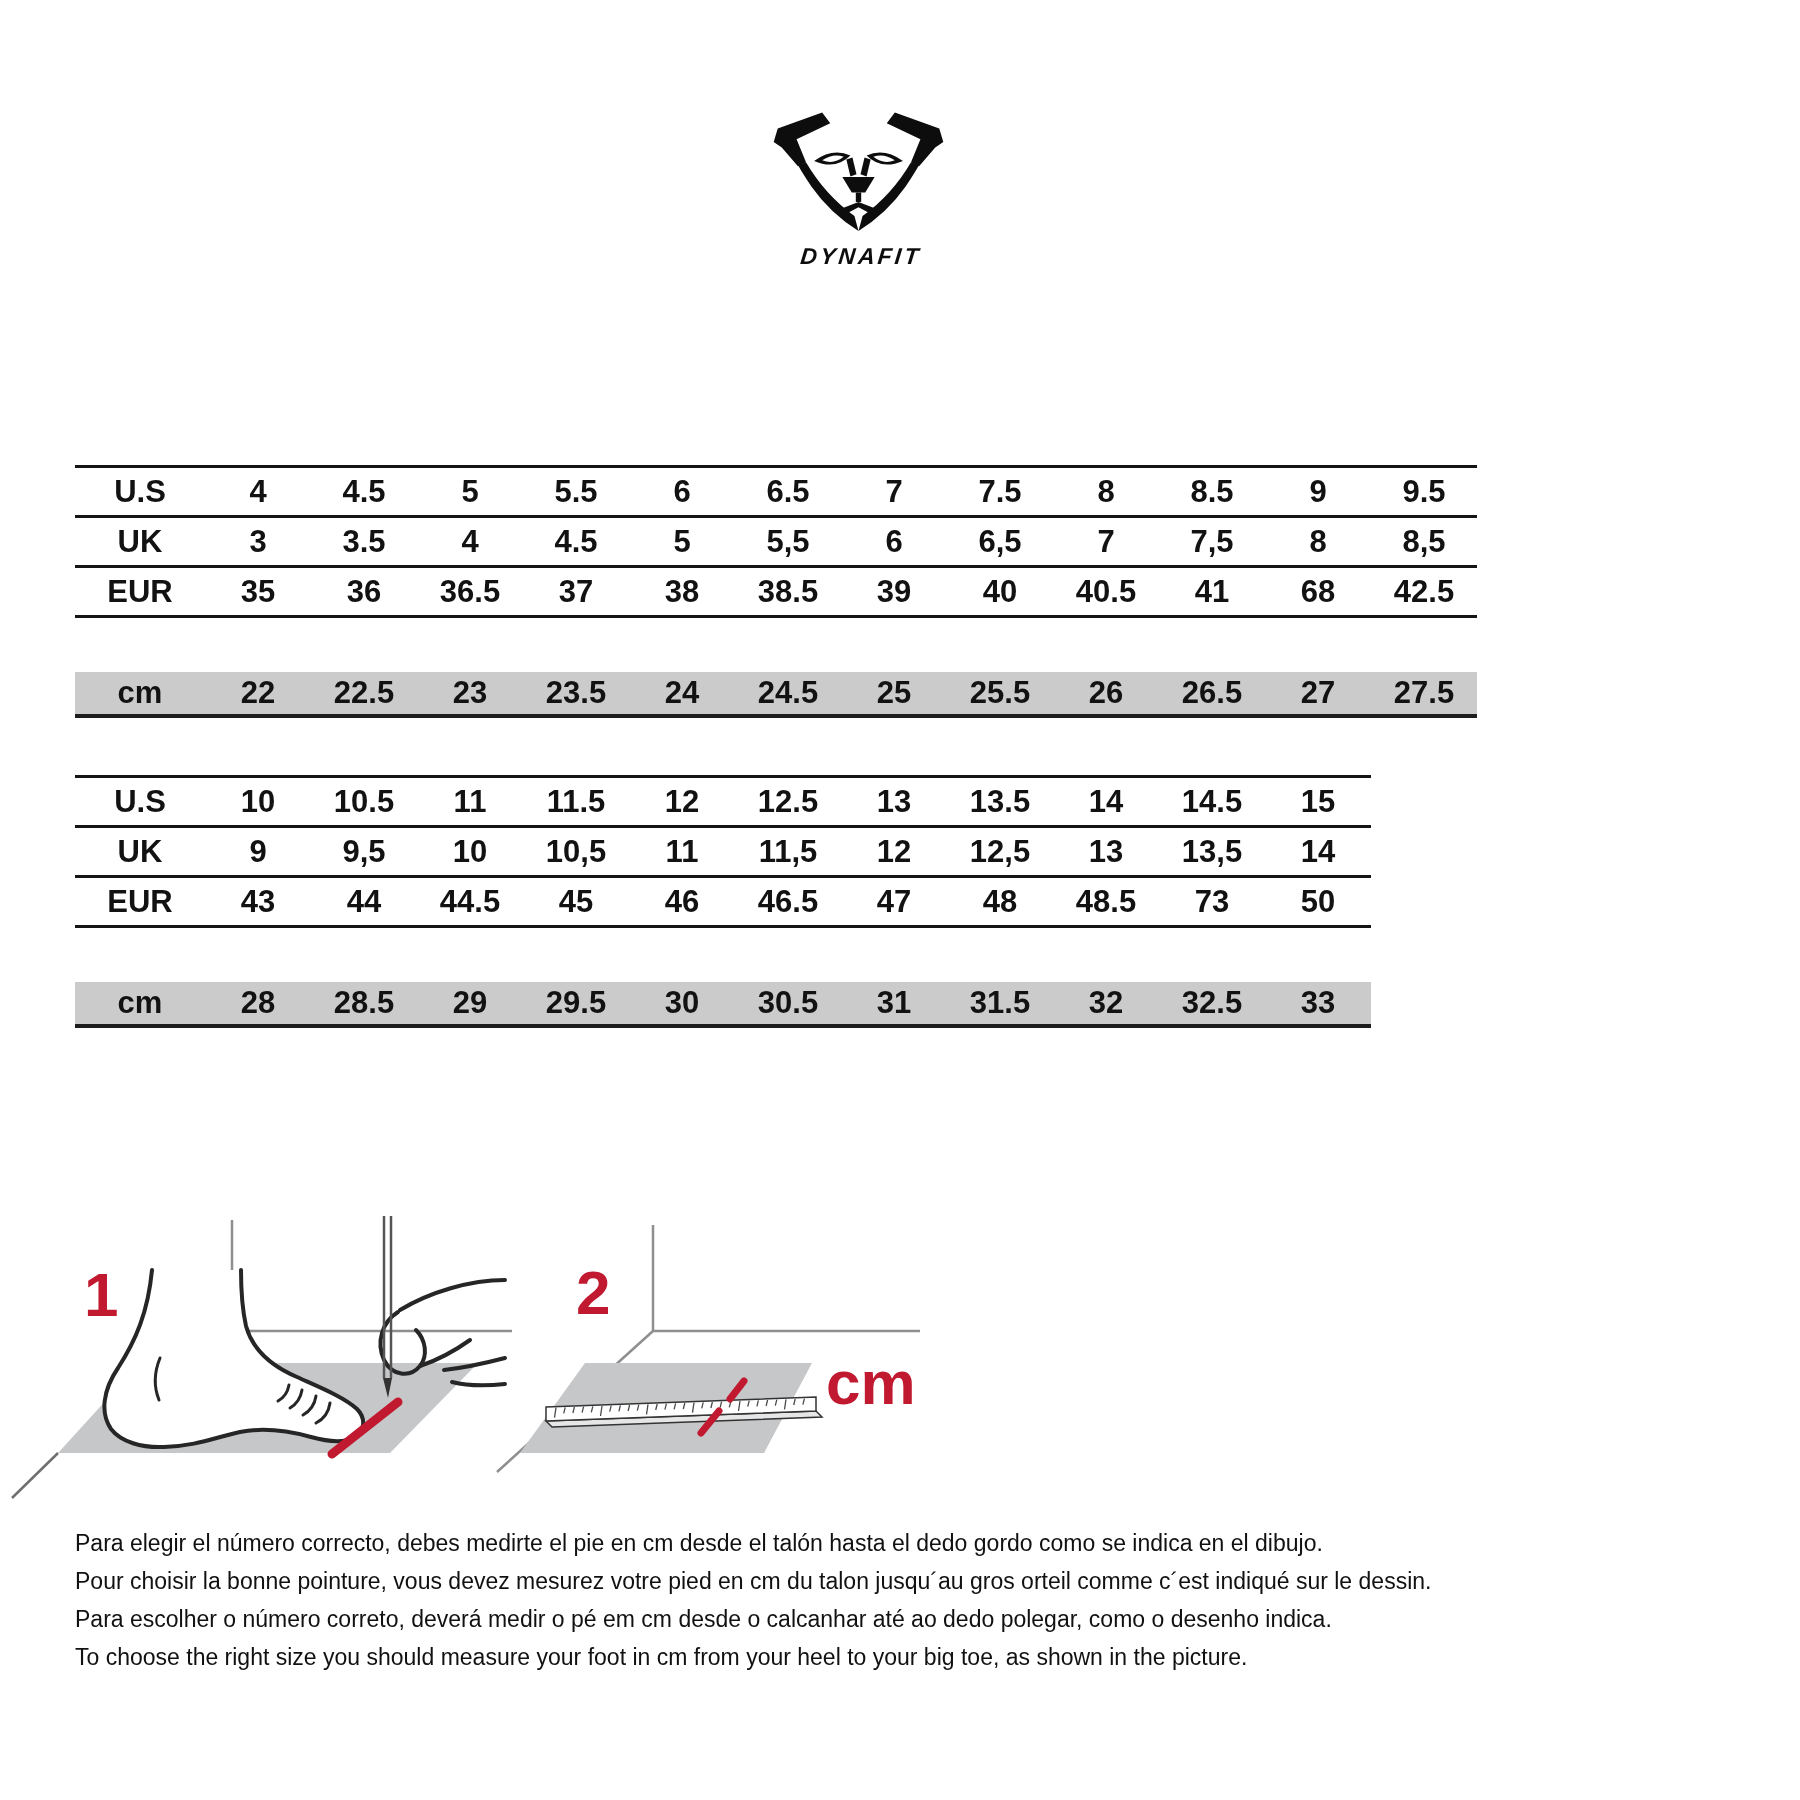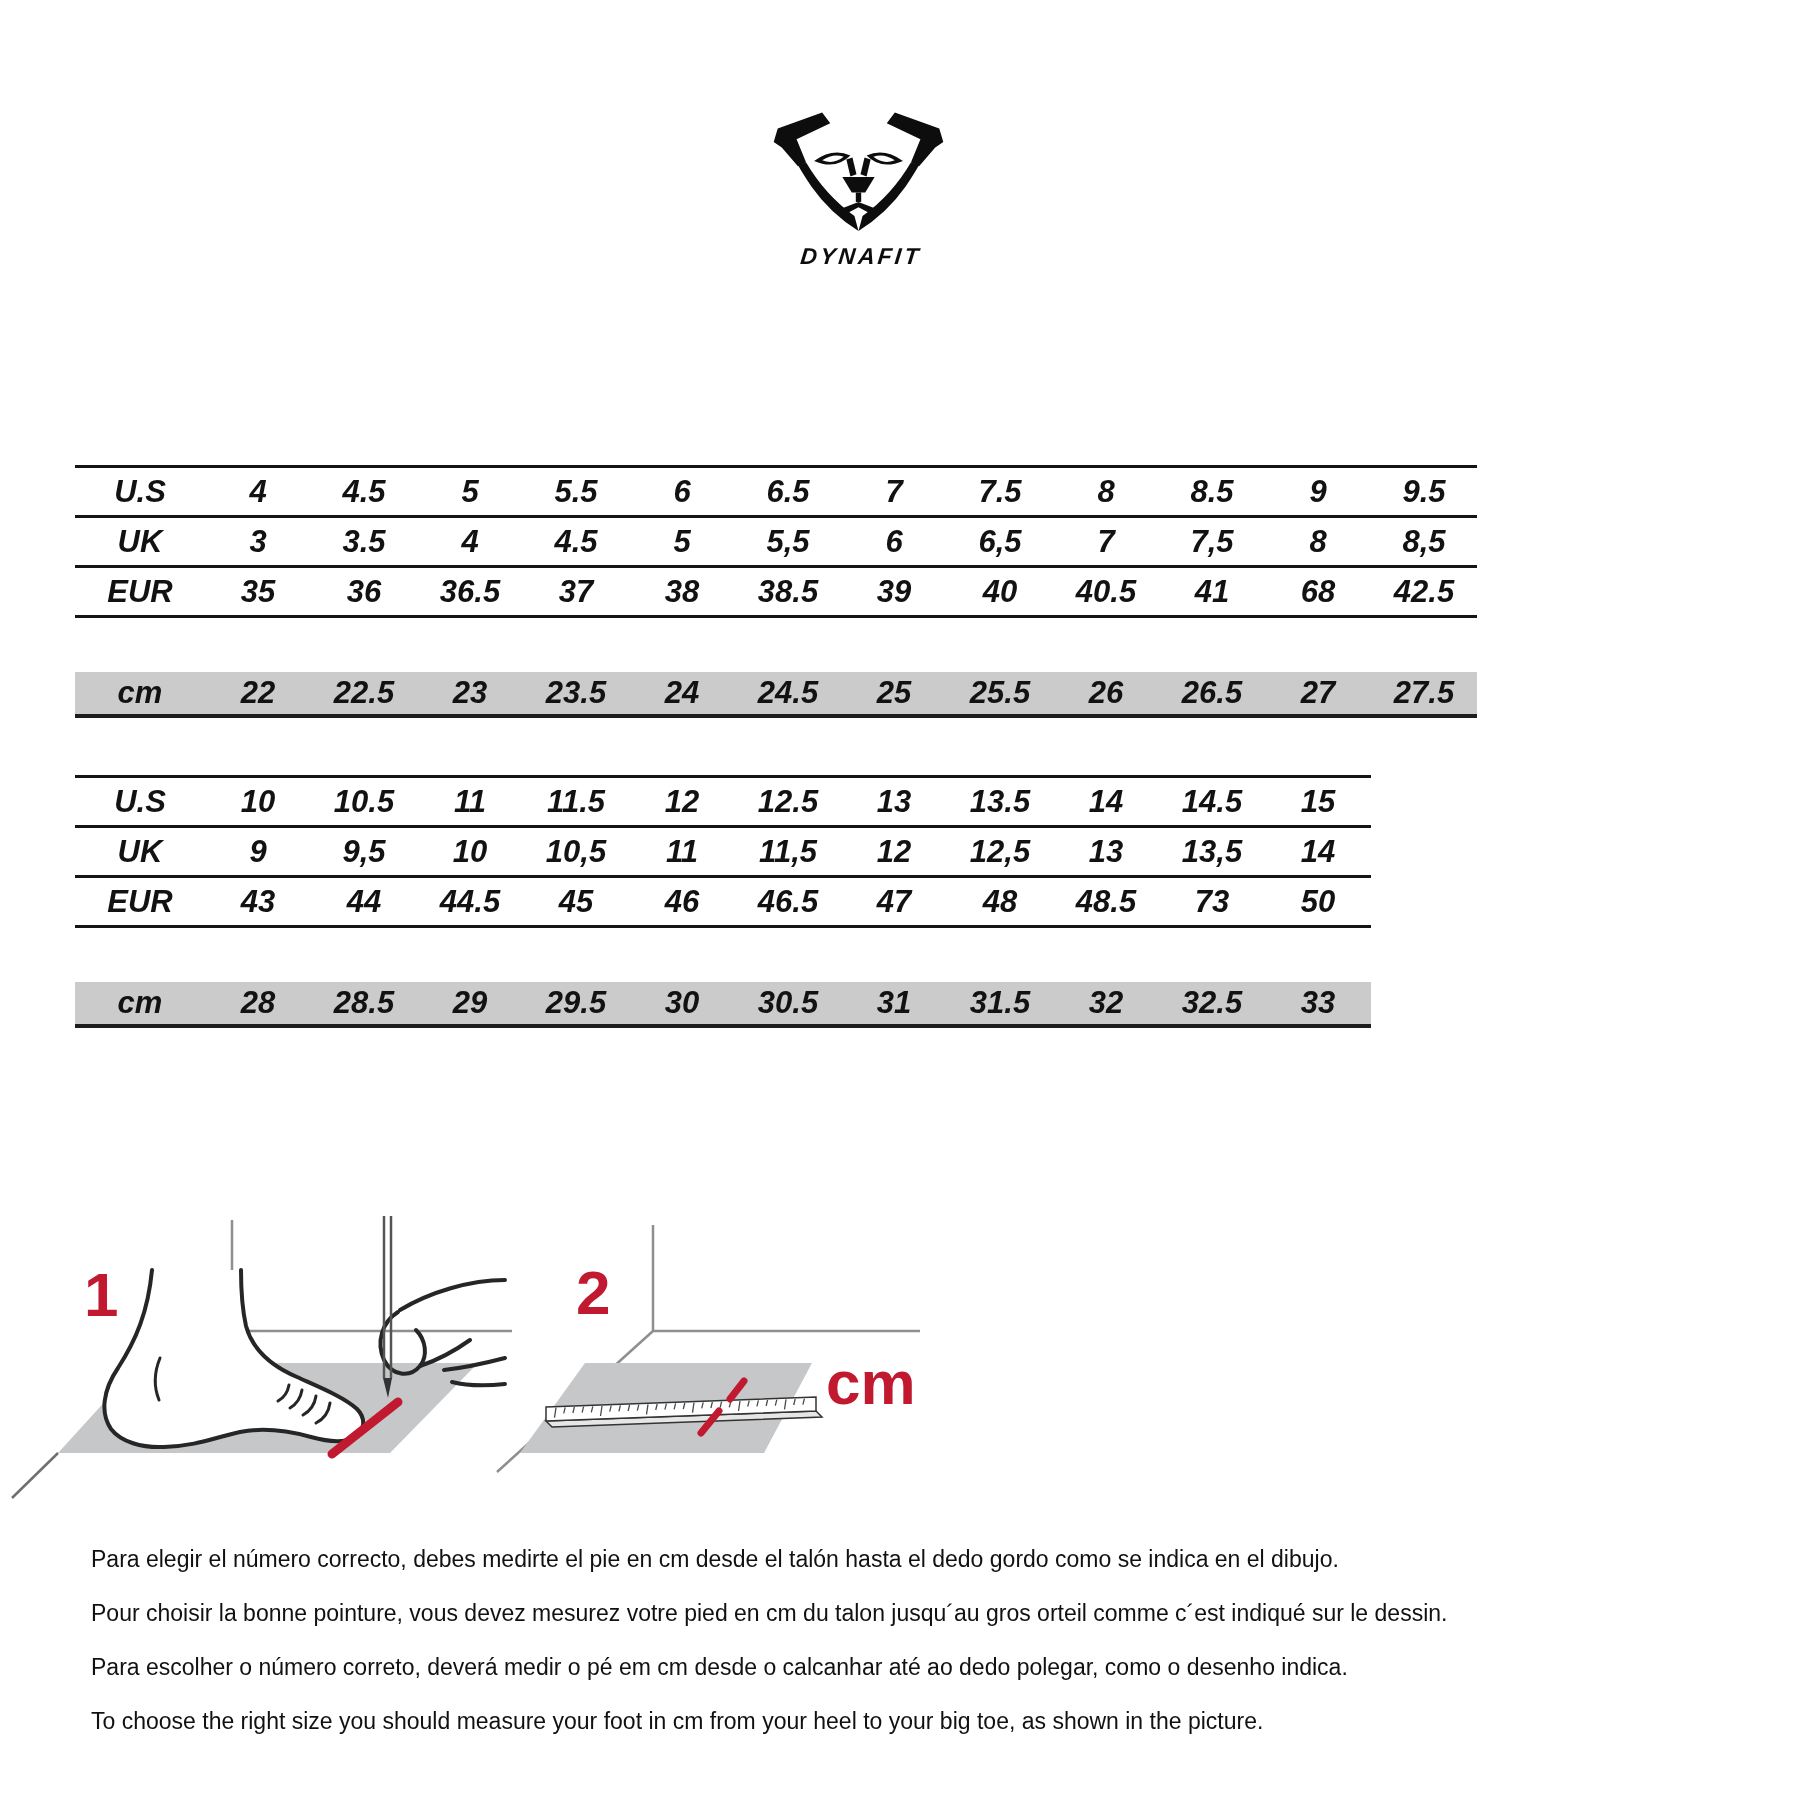--- a/index.html
+++ b/index.html
@@ -17,21 +17,21 @@
   }
   
   #logo-head{position:absolute;left:771px;top:106px;width:175px;height:130px;}
   #wordmark{
     position:absolute;left:751px;top:243px;width:220px;text-align:center;
     font-size:23px;font-weight:bold;font-style:italic;letter-spacing:3px;
     transform:skewX(-6deg);color:#0d0d0d;
   }
   
   .size-table{position:absolute;border-top:3px solid var(--line);}
-  .srow{display:flex;border-bottom:3px solid var(--line);font-style:italic;}
+  .srow{display:flex;border-bottom:3px solid var(--line);}
   .cell{
     width:106px;height:47px;line-height:47px;text-align:center;
     font-size:31px;font-weight:bold;color:var(--ink);
   }
   .cell.lab{width:130px;}
   #table-upper{left:75px;top:465px;width:1402px;}
   #table-lower{left:75px;top:775px;width:1296px;}
   
   .cm-bar{
     position:absolute;background:var(--bargray);
@@ -48,21 +48,21 @@
   }
   #fig1-num{left:84px;top:1264px;}
   #fig2-num{left:576px;top:1262px;}
   #cm-unit{
     position:absolute;left:826px;top:1352px;font-size:62px;font-weight:bold;
     color:var(--red);line-height:1;
   }
   
   #instructions{position:absolute;left:75px;top:1524px;width:1706px;}
   #instructions p{
-    margin:16px;height:38px;line-height:38px;font-size:23px;color:#111;
+    margin:0;height:38px;line-height:38px;font-size:23px;color:#111;
     white-space:nowrap;
   }
 </style>
 </head>
 <body>
 
 <svg id="logo-head" viewBox="0 0 260 190" aria-hidden="true">
   <g fill="#0d0d0d">
 
     <polygon points="4,52 10,32 76,8 88,24 38,48 52,82 40,88 16,60"></polygon>

